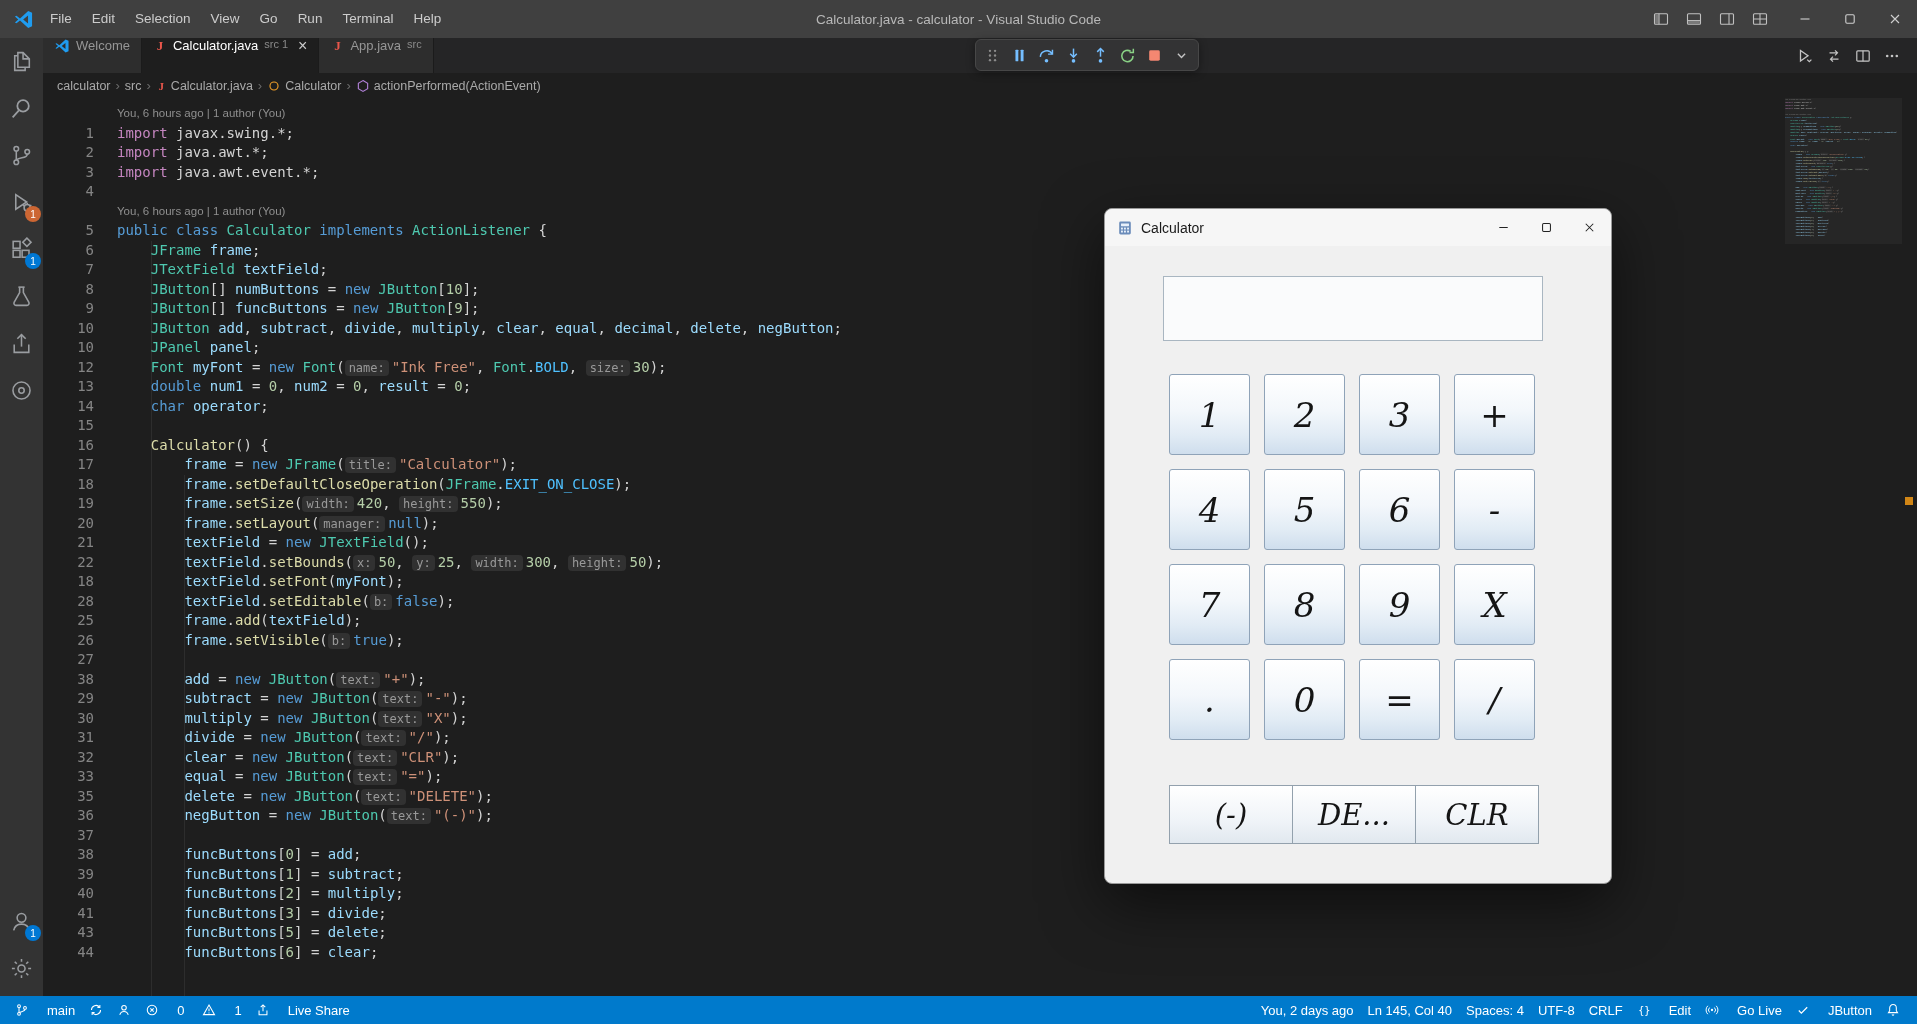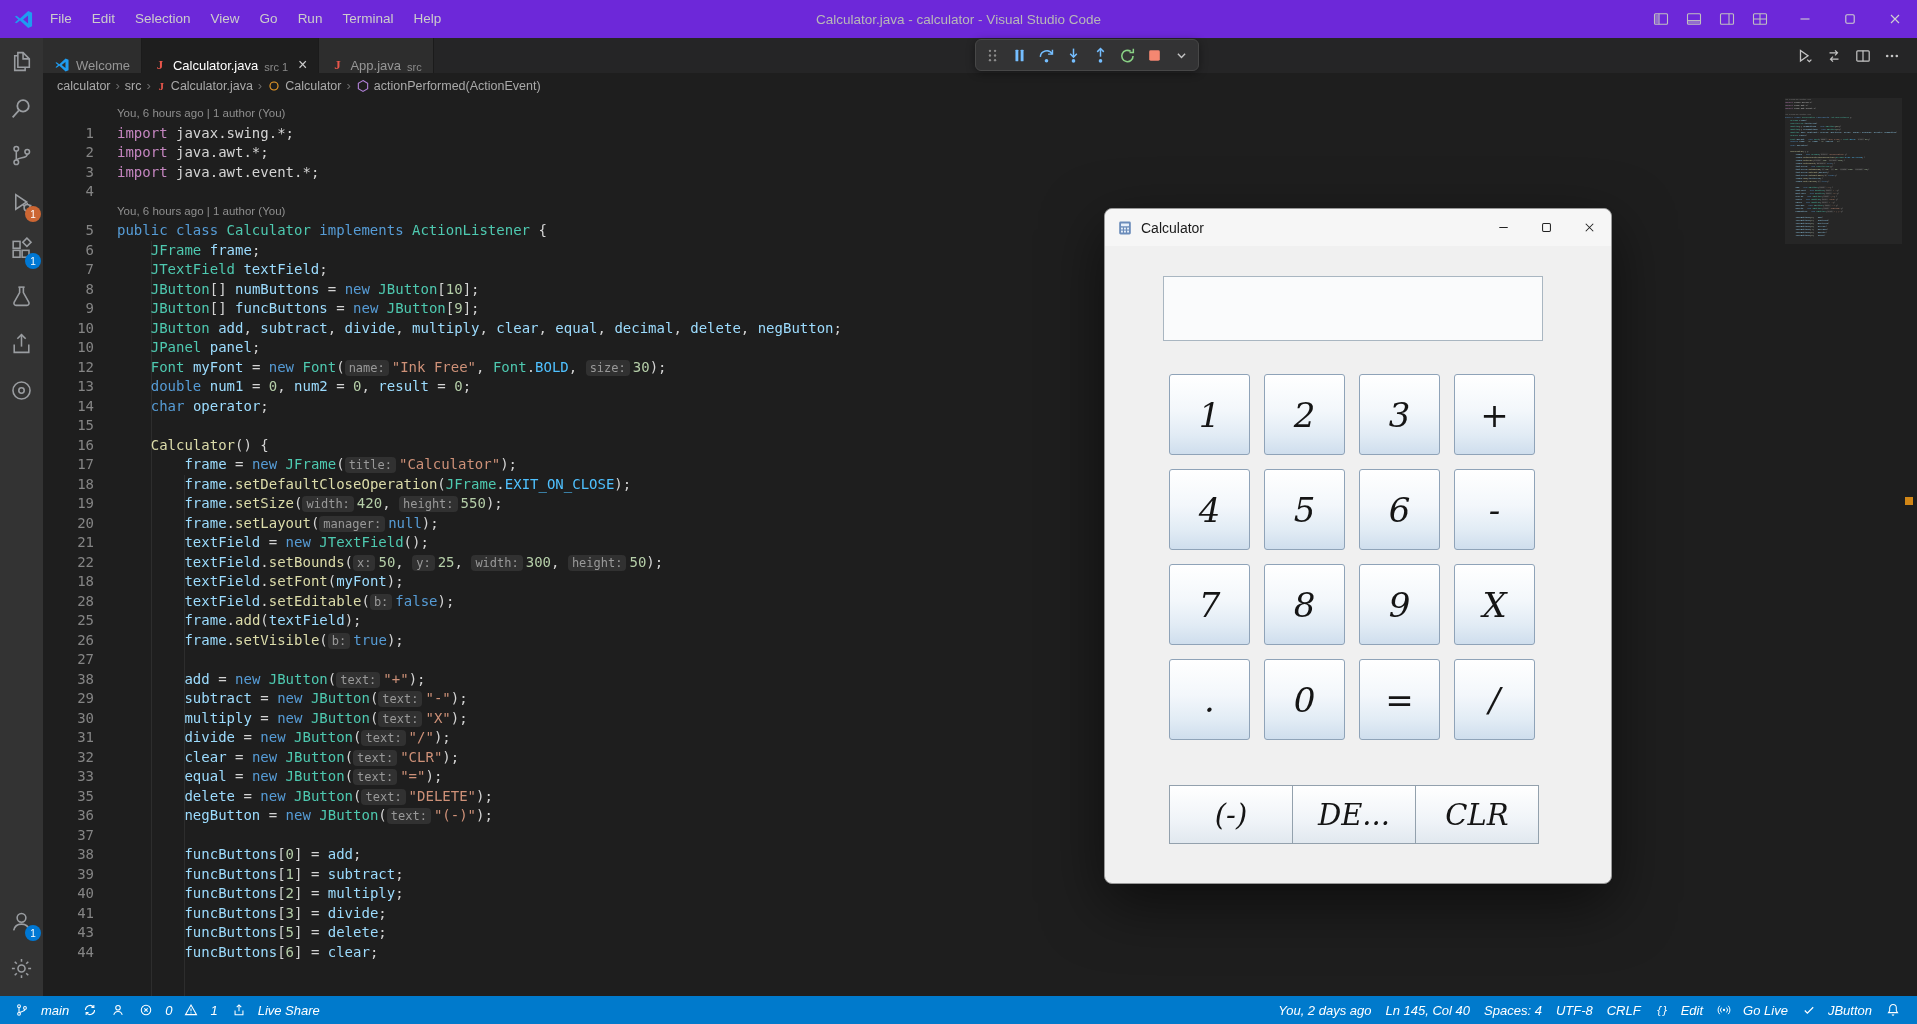--- a/index.html
+++ b/index.html
@@ -1,21 +1,21 @@
 <!DOCTYPE html>
 <html><head>
 <meta charset="utf-8">
 <style>
   *{margin:0;padding:0;box-sizing:border-box;}
   html,body{width:1917px;height:1024px;background:#1e1e1e;overflow:hidden;font-family:"Liberation Sans",sans-serif;}
   .icon{display:inline-flex;align-items:center;justify-content:center;}
   .icon svg{width:16px;height:16px;display:block;}
 
   
-  #titlebar{position:absolute;inset:0 0 auto 0;height:38px;background:#6d28d9;display:flex;align-items:center;z-index:30;}
+  #titlebar{position:absolute;inset:0 0 auto 0;height:38px;background:#404040;display:flex;align-items:center;z-index:30;}
   #vscode-logo{margin:0 6px 0 13px;}
   #vscode-logo svg{width:21px;height:21px;}
   #menubar{display:flex;height:100%;}
   .menu-item{padding:0 10px;line-height:38px;font-size:13.5px;color:#cccccc;}
   #window-title{position:absolute;left:50%;transform:translateX(-50%);font-size:13.5px;color:#b8b8b8;white-space:nowrap;}
   #titlebar-right{margin-left:auto;display:flex;height:100%;align-items:center;}
   #layout-icons{display:flex;height:100%;align-items:center;margin-right:6px;}
   .layout-icon{width:33px;height:100%;display:flex;align-items:center;justify-content:center;color:#c0c0c0;}
   #window-controls{display:flex;height:100%;}
   .win-ctrl{width:45px;height:100%;display:flex;align-items:center;justify-content:center;color:#d0d0d0;}
@@ -24,21 +24,21 @@
   #activitybar{position:absolute;left:0;top:38px;bottom:28px;width:43px;background:#333333;display:flex;flex-direction:column;z-index:20;}
   #activity-top,#activity-bottom{display:flex;flex-direction:column;}
   #activity-bottom{margin-top:auto;padding-bottom:4px;}
   .act-item{width:43px;height:47px;position:relative;display:flex;align-items:center;justify-content:center;color:#9a9da1;}
   .act-item svg{width:25px;height:25px;}
   .badge{position:absolute;right:2px;bottom:4px;min-width:16px;height:16px;border-radius:9px;font-size:10px;color:#fff;display:flex;align-items:center;justify-content:center;padding:0 4px;}
 
   
   #tabbar{position:absolute;left:43px;top:38px;right:0;height:35px;background:#252526;display:flex;z-index:20;}
   #tabs{display:flex;height:100%;}
-  .tab{display:flex;align-items:flex-end;gap:6px;padding:0 11px;background:#2d2d2d;color:#969696;font-size:13px;border-right:1px solid #1b1b1b;}
+  .tab{display:flex;align-items:flex-start;gap:6px;padding:0 11px;background:#2d2d2d;color:#969696;font-size:13px;border-right:1px solid #1b1b1b;}
   .tab.active{background:#1e1e1e;color:#ffffff;}
   .tab .desc{font-size:11px;color:#8a8a8a;}
   .tab .close{font-size:16px;color:#cccccc;margin-left:4px;line-height:1;}
   .java-icon{color:#e8564b;font-weight:700;font-size:13px;width:14px;text-align:center;font-family:"Liberation Serif",serif;}
   .java-icon.small{font-size:11px;width:11px;}
   #editor-actions{margin-left:auto;display:flex;align-items:center;gap:3px;padding-right:12px;color:#c5c5c5;}
   .ed-action{width:26px;height:26px;display:flex;align-items:center;justify-content:center;}
 
   
   #breadcrumbs{position:absolute;left:43px;top:73px;right:0;height:25px;background:#1e1e1e;display:flex;align-items:center;padding-left:14px;font-size:12.5px;color:#a9a9a9;z-index:15;}
@@ -81,21 +81,21 @@
   #calc-grid{position:absolute;left:64px;top:165px;display:grid;grid-template-columns:repeat(4,81px);grid-auto-rows:81px;gap:14px;}
   .calc-btn{border:1px solid #8fa3b8;border-radius:3px;background:linear-gradient(180deg,#ffffff 0%,#f3f7fb 45%,#e2ecf5 75%,#cfdeed 100%);display:flex;align-items:center;justify-content:center;font-family:"DejaVu Serif",serif;font-style:italic;font-size:34px;color:#151515;}
   #calc-bottom{position:absolute;left:64px;top:576px;display:flex;}
   .calc-bbtn{width:124px;height:59px;border:1px solid #93a1ad;background:linear-gradient(180deg,#ffffff,#f0f4f8 60%,#e1e8ef);display:flex;align-items:center;justify-content:center;font-family:"DejaVu Serif",serif;font-style:italic;font-size:29px;color:#151515;}
   .calc-bbtn + .calc-bbtn{margin-left:-1px;}
 
   
   #statusbar{position:absolute;left:0;right:0;bottom:0;height:28px;background:#007acc;display:flex;align-items:center;color:#ffffff;font-size:13px;z-index:30;}
   #sb-left{display:flex;height:100%;align-items:center;padding-left:8px;}
   #sb-right{margin-left:auto;display:flex;height:100%;align-items:center;padding-right:10px;}
-  .sb-item{display:flex;align-items:center;gap:12px;padding:0 7px;height:100%;font-style:italic;}
+  .sb-item{display:flex;align-items:center;gap:18px;padding:0 7px;height:100%;}
   .sb-item svg{width:14px;height:14px;}
 </style>
 </head>
 <body>
 
 <div id="app">
 
   <header id="titlebar">
     <span class="icon" id="vscode-logo">
         <svg viewBox="0 0 24 24">

